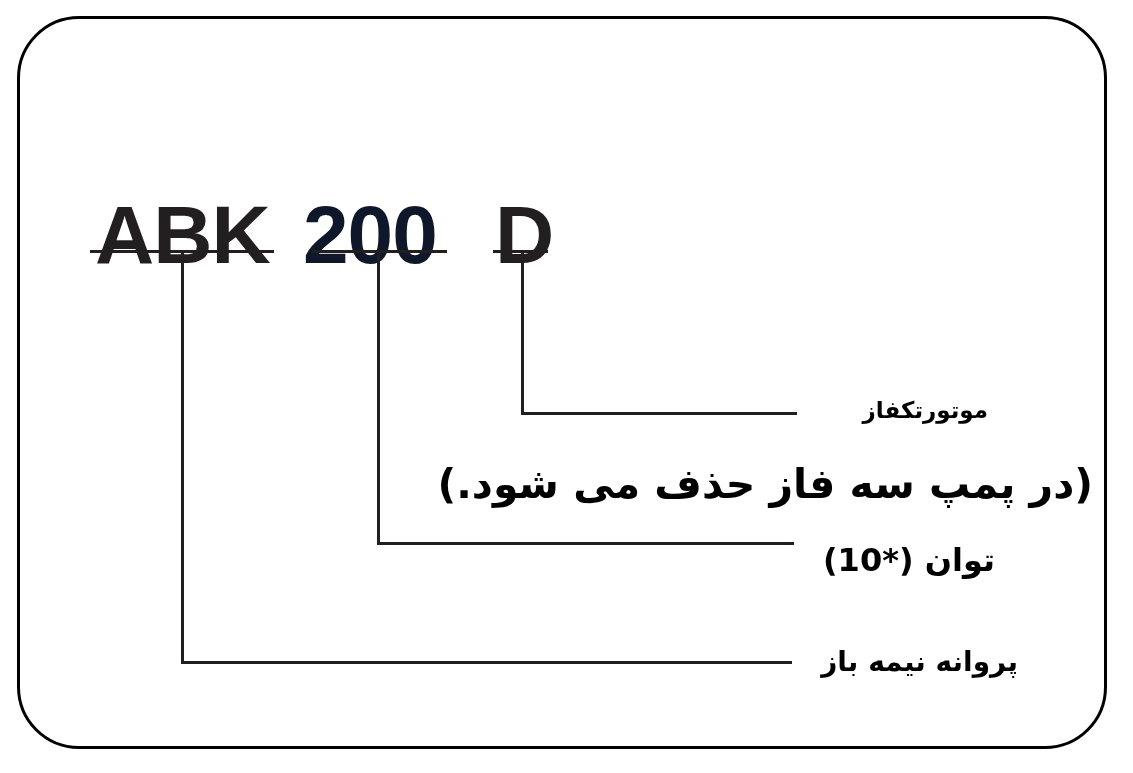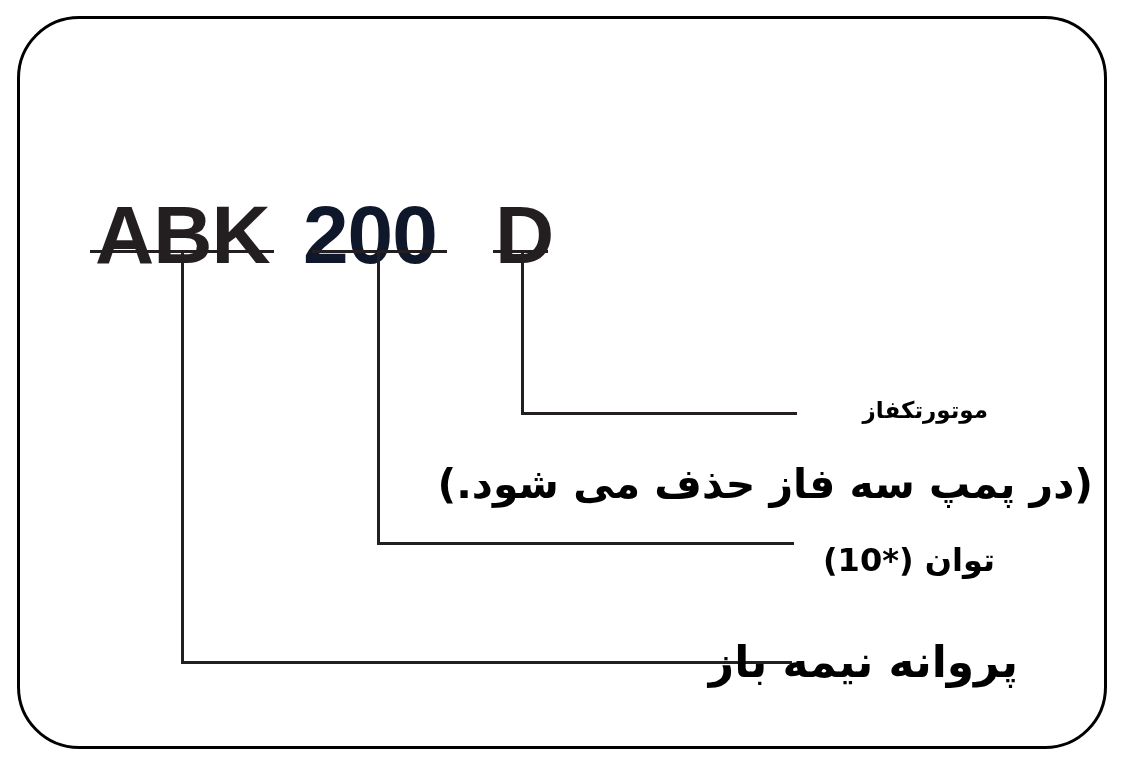--- a/index.html
+++ b/index.html
@@ -70,13 +70,13 @@
 
 <div class="vline" style="left:377px; top:251px; height:294px;"></div>
 <div class="hline" style="left:377px; top:542px; width:417px;"></div>
 
 <div class="vline" style="left:181px; top:251px; height:413px;"></div>
 <div class="hline" style="left:181px; top:661px; width:611px;"></div>
 
 <div class="label" style="right:145px; top:392px; font-size:23px; line-height:36px;">موتورتکفاز</div>
 <div class="label" style="right:40px; top:464px; font-size:41px; line-height:40px;text-align:center;">(در پمپ سه فاز حذف می شود.)</div>
 <div class="label" style="right:138px; top:522px; font-size:32px; line-height:44px;margin-top:16px;">توان (*10)</div>
-<div class="label" style="right:115px; top:640px; font-size:44px; line-height:44px;">پروانه نیمه باز</div>
+<div class="label" style="right:115px; top:640px; font-size:28px; line-height:44px;">پروانه نیمه باز</div>
 
 </body></html>

